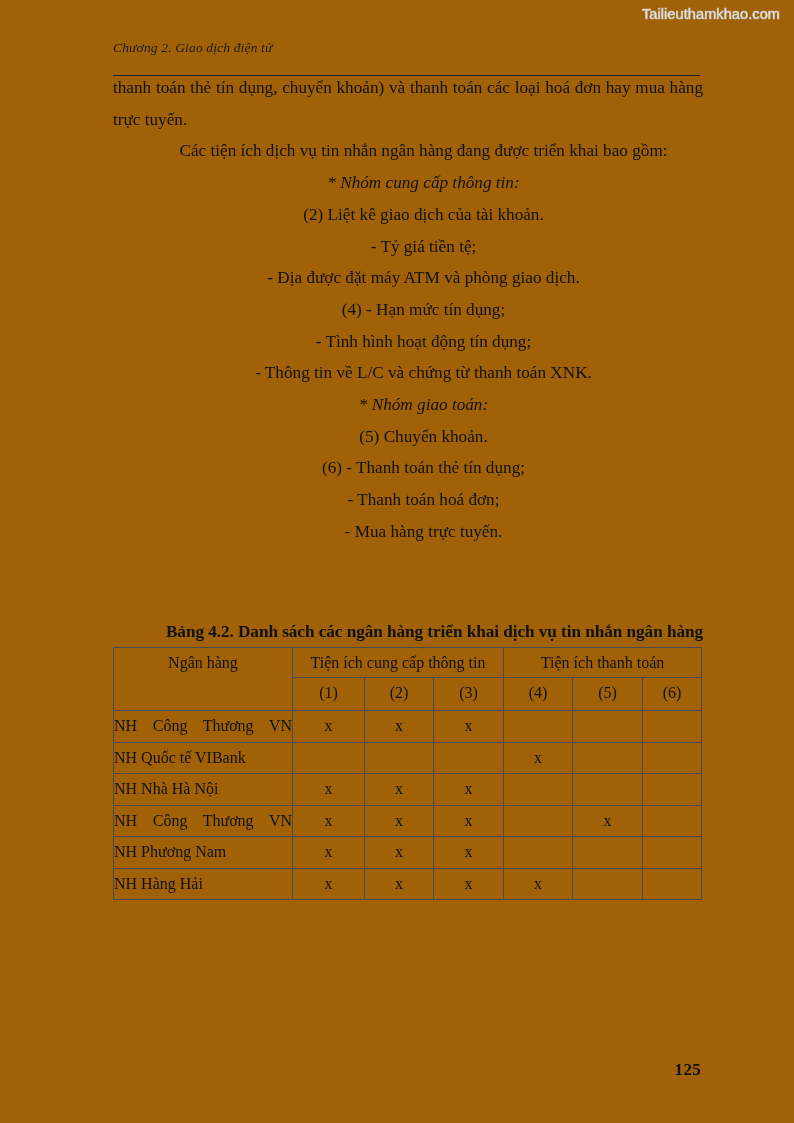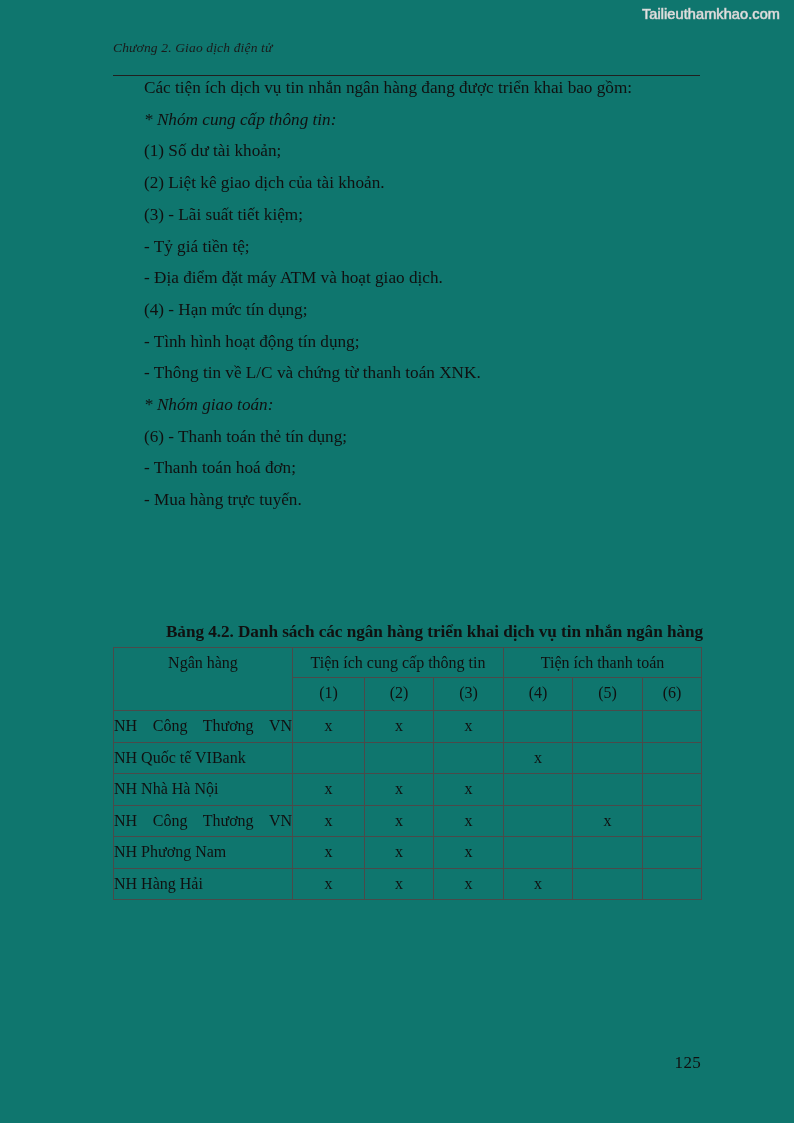--- a/index.html
+++ b/index.html
@@ -4,21 +4,21 @@
 <style>
   html, body {
     margin: 0;
     padding: 0;
     background: #8a8a8a;
   }
   .page {
     position: relative;
     width: 794px;
     height: 1123px;
-    background: #0f766e;
+    background: #a16207;
     margin: 0 auto;
     overflow: hidden;
     font-family: "Liberation Serif", "DejaVu Serif", serif;
     color: #101010;
     box-sizing: border-box;
   }
 
   
   .watermark {
     position: absolute;
@@ -64,21 +64,21 @@
     margin: 0;
     font-size: 17.2px;
     line-height: 31.7px;
     text-align: justify;
     text-justify: inter-word;
   }
   p.para.noindent { text-indent: 0; }
   p.para.indent1  { text-indent: 0; margin-left: 50px; }
   p.para.indent2  { text-indent: 0; margin-left: 78px; }
   p.para.italic   { font-style: italic; }
-  p.para.lastline { text-align: left; margin-left: 31px; }
+  p.para.lastline { text-align: center; margin-left: 31px; }
 
   
   .table-caption {
     position: absolute;
     left: 113px;
     top: 620px;
     width: 590px;
     font-size: 17.2px;
     font-weight: bold;
     line-height: 24px;
@@ -140,48 +140,49 @@
   col.c-n2   { width: 69px; }
   col.c-n3   { width: 70px; }
   col.c-n4   { width: 69px; }
   col.c-n5   { width: 70px; }
   col.c-n6   { width: 59px; }
 
   
   .page-number {
     position: absolute;
     right: 93px;
-    bottom: 50px;
+    bottom: 43px;
     font-size: 17px;
     letter-spacing: 0.3px;
+    font-weight: bold;
   }
 </style>
 </head>
 <body>
 
 <div class="page">
 
   <div class="watermark">Tailieuthamkhao.com</div>
 
   <div class="running-header">
     <span class="rh-text">Chương 2. Giao dịch điện tử</span>
   </div>
 
   <div class="content">
+    <p class="para noindent">thanh toán thẻ tín dụng, chuyển khoản) và thanh toán các loại hoá đơn hay mua hàng trực tuyến.</p>
     <p class="para indent1 lastline">Các tiện ích dịch vụ tin nhắn ngân hàng đang được triển khai bao gồm:</p>
     <p class="para indent2 italic lastline">* Nhóm cung cấp thông tin:</p>
-    <p class="para indent2 lastline">(1) Số dư tài khoản;</p>
     <p class="para indent2 lastline">(2) Liệt kê giao dịch của tài khoản.</p>
-    <p class="para indent2 lastline">(3) - Lãi suất tiết kiệm;</p>
     <p class="para indent2 lastline">- Tỷ giá tiền tệ;</p>
-    <p class="para indent2 lastline">- Địa điểm đặt máy ATM và hoạt giao dịch.</p>
+    <p class="para indent2 lastline">- Địa được đặt máy ATM và phòng giao dịch.</p>
     <p class="para indent2 lastline">(4) - Hạn mức tín dụng;</p>
     <p class="para indent2 lastline">- Tình hình hoạt động tín dụng;</p>
     <p class="para indent2 lastline">- Thông tin về L/C và chứng từ thanh toán XNK.</p>
     <p class="para indent2 italic lastline">* Nhóm giao toán:</p>
+    <p class="para indent2 lastline">(5) Chuyển khoản.</p>
     <p class="para indent2 lastline">(6) - Thanh toán thẻ tín dụng;</p>
     <p class="para indent2 lastline">- Thanh toán hoá đơn;</p>
     <p class="para indent2 lastline">- Mua hàng trực tuyến.</p>
   </div>
 
   <div class="table-caption">Bảng 4.2. Danh sách các ngân hàng triển khai dịch vụ tin nhắn ngân hàng</div>
 
   <table class="banktable">
     <colgroup>
       <col class="c-bank">

